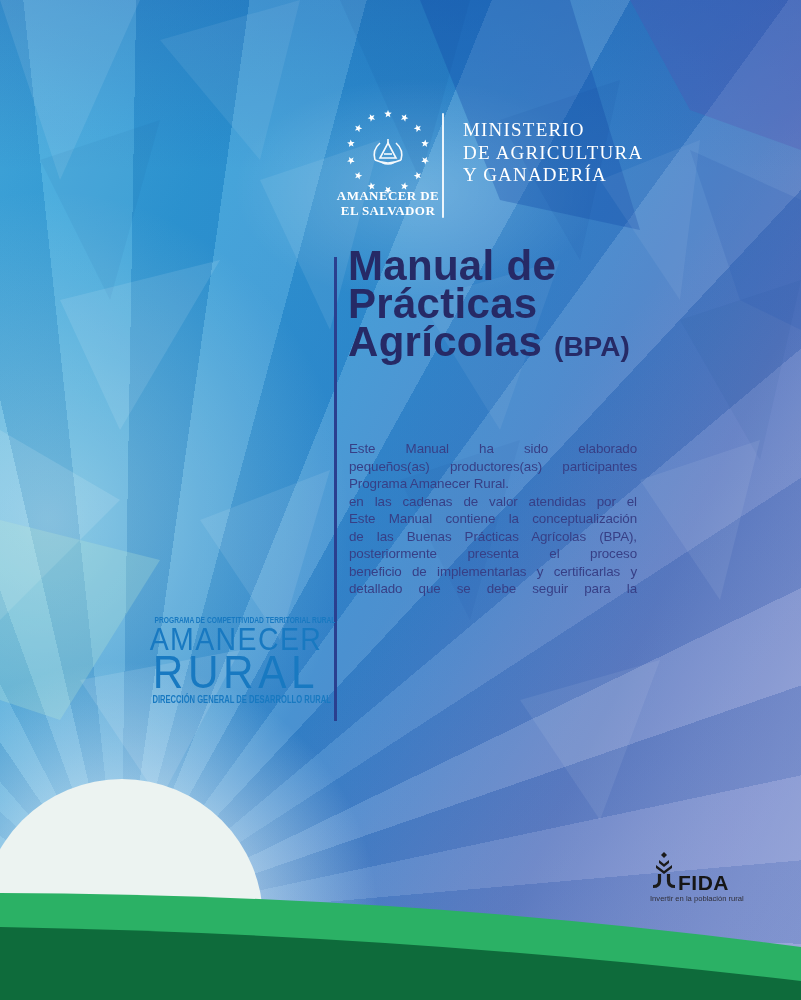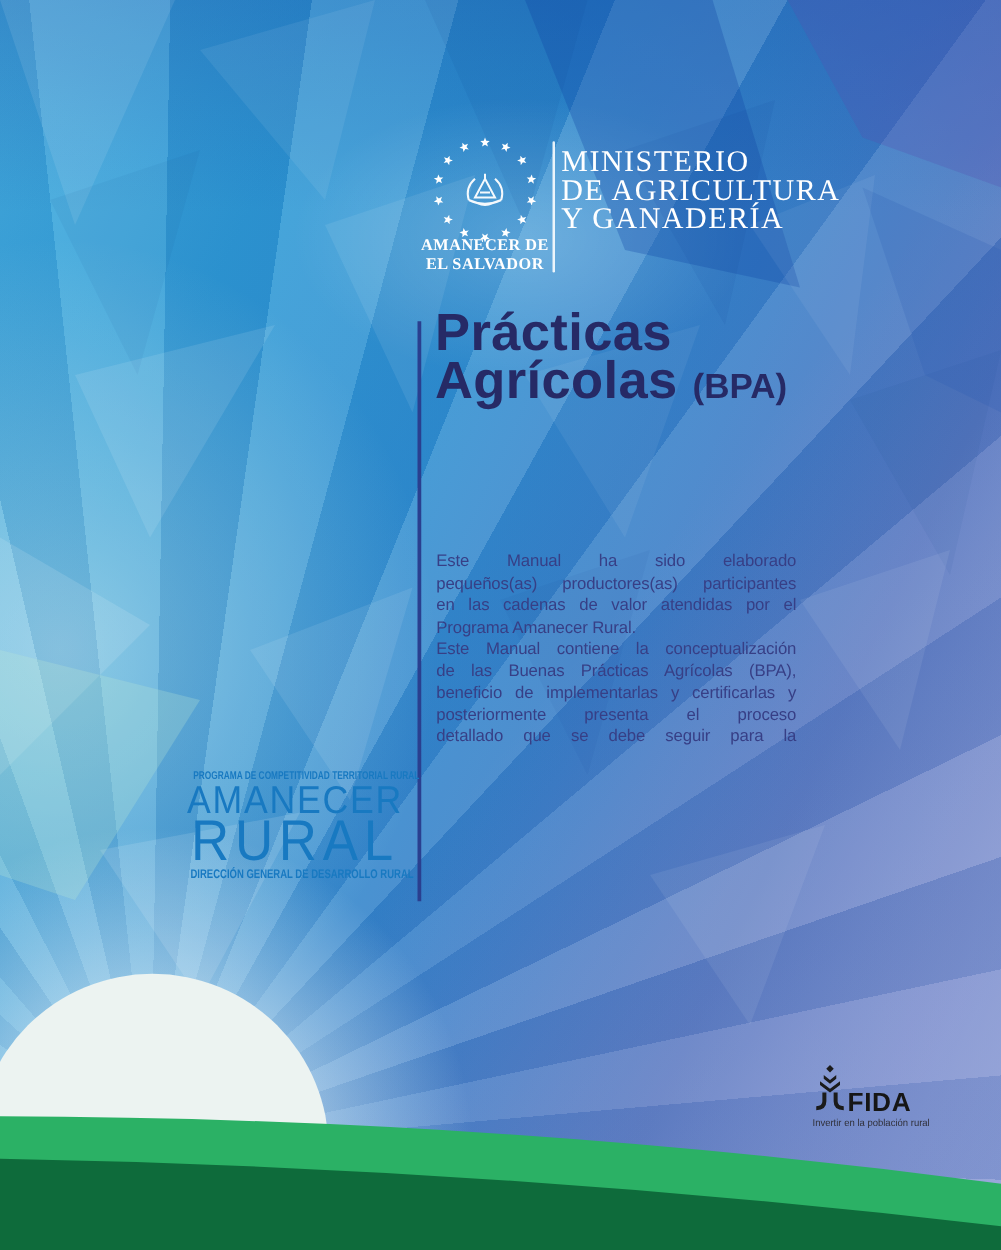--- a/index.html
+++ b/index.html
@@ -36,22 +36,22 @@
       linear-gradient(115deg, #47b0e0 0%, #2f9bd6 22%, #2f8ed0 40%, #3c7fc8 58%, #5072bd 74%, #7186c8 88%, #8b9cd6 100%);
   }
   svg{display:block}
   .abs{position:absolute}
 
   
   .gob-seal{left:342px;top:106px;width:92px;height:92px}
   .gob-name{left:308px;top:189px;width:160px;text-align:center;color:#fff;
     font-family:"Liberation Serif",serif;font-weight:bold;font-size:13px;line-height:14.5px;letter-spacing:.4px}
   .hdr-divider{left:442px;top:113px;width:2px;height:105px;background:rgba(255,255,255,.88);border-radius:1px}
-  .ministry{left:449px;top:119px;color:#fff;font-family:"Liberation Serif",serif;
-    font-size:24px;line-height:22.5px;letter-spacing:1.2px;font-weight:normal}
+  .ministry{left:463px;top:119px;color:#fff;font-family:"Liberation Serif",serif;
+    font-size:19px;line-height:22.5px;letter-spacing:1.2px;font-weight:normal}
 
   
   .title{left:348px;top:247px;color:#262a66;font-weight:bold;font-size:42px;line-height:38px;letter-spacing:.3px}
   .title .bpa{font-size:28px;letter-spacing:0}
   .vline{left:334px;top:257px;width:2.5px;height:464px;background:#2a3f8f}
   .bodytext{left:349px;top:440px;width:288px;color:#373f86;font-size:13.4px;line-height:17.5px;letter-spacing:-.1px}
   .bodytext .ln{text-align:justify;text-align-last:justify}
   .bodytext .ln.end{text-align-last:left}
   .component{left:349px;top:669px;color:#262a66;font-weight:bold;font-size:16.5px;line-height:17.8px}
 
@@ -138,35 +138,36 @@
     <div>EL SALVADOR</div>
   </div>
   <div class="abs hdr-divider"></div>
   <div class="abs ministry">
     <div>MINISTERIO</div>
     <div>DE AGRICULTURA</div>
     <div>Y GANADERÍA</div>
   </div>
 
   <div class="abs title">
+    <div>Manual de</div>
     <div>Prácticas</div>
     <div><span>Agrícolas </span><span class="bpa">(BPA)</span></div>
   </div>
 
   <div class="abs vline"></div>
 
   <div class="abs bodytext">
     <div class="ln">Este Manual ha sido elaborado</div>
     <div class="ln">pequeños(as) productores(as) participantes</div>
+    <div class="ln end">Programa Amanecer Rural.</div>
     <div class="ln">en las cadenas de valor atendidas por el</div>
-    <div class="ln end">Programa Amanecer Rural.</div>
     <div class="ln">Este Manual contiene la conceptualización</div>
     <div class="ln">de las Buenas Prácticas Agrícolas (BPA),</div>
+    <div class="ln">posteriormente presenta el proceso</div>
     <div class="ln">beneficio de implementarlas y certificarlas y</div>
-    <div class="ln">posteriormente presenta el proceso</div>
     <div class="ln">detallado que se debe seguir para la</div>
   </div>
 
 
   <div class="abs am am-top">PROGRAMA DE COMPETITIVIDAD TERRITORIAL RURAL</div>
   <div class="abs am am-1">AMANECER</div>
   <div class="abs am am-2">RURAL</div>
   <div class="abs am am-bot">DIRECCIÓN GENERAL DE DESARROLLO RURAL</div>
 
   <svg class="abs fida-icon" viewBox="0 0 24 42" aria-hidden="true">

